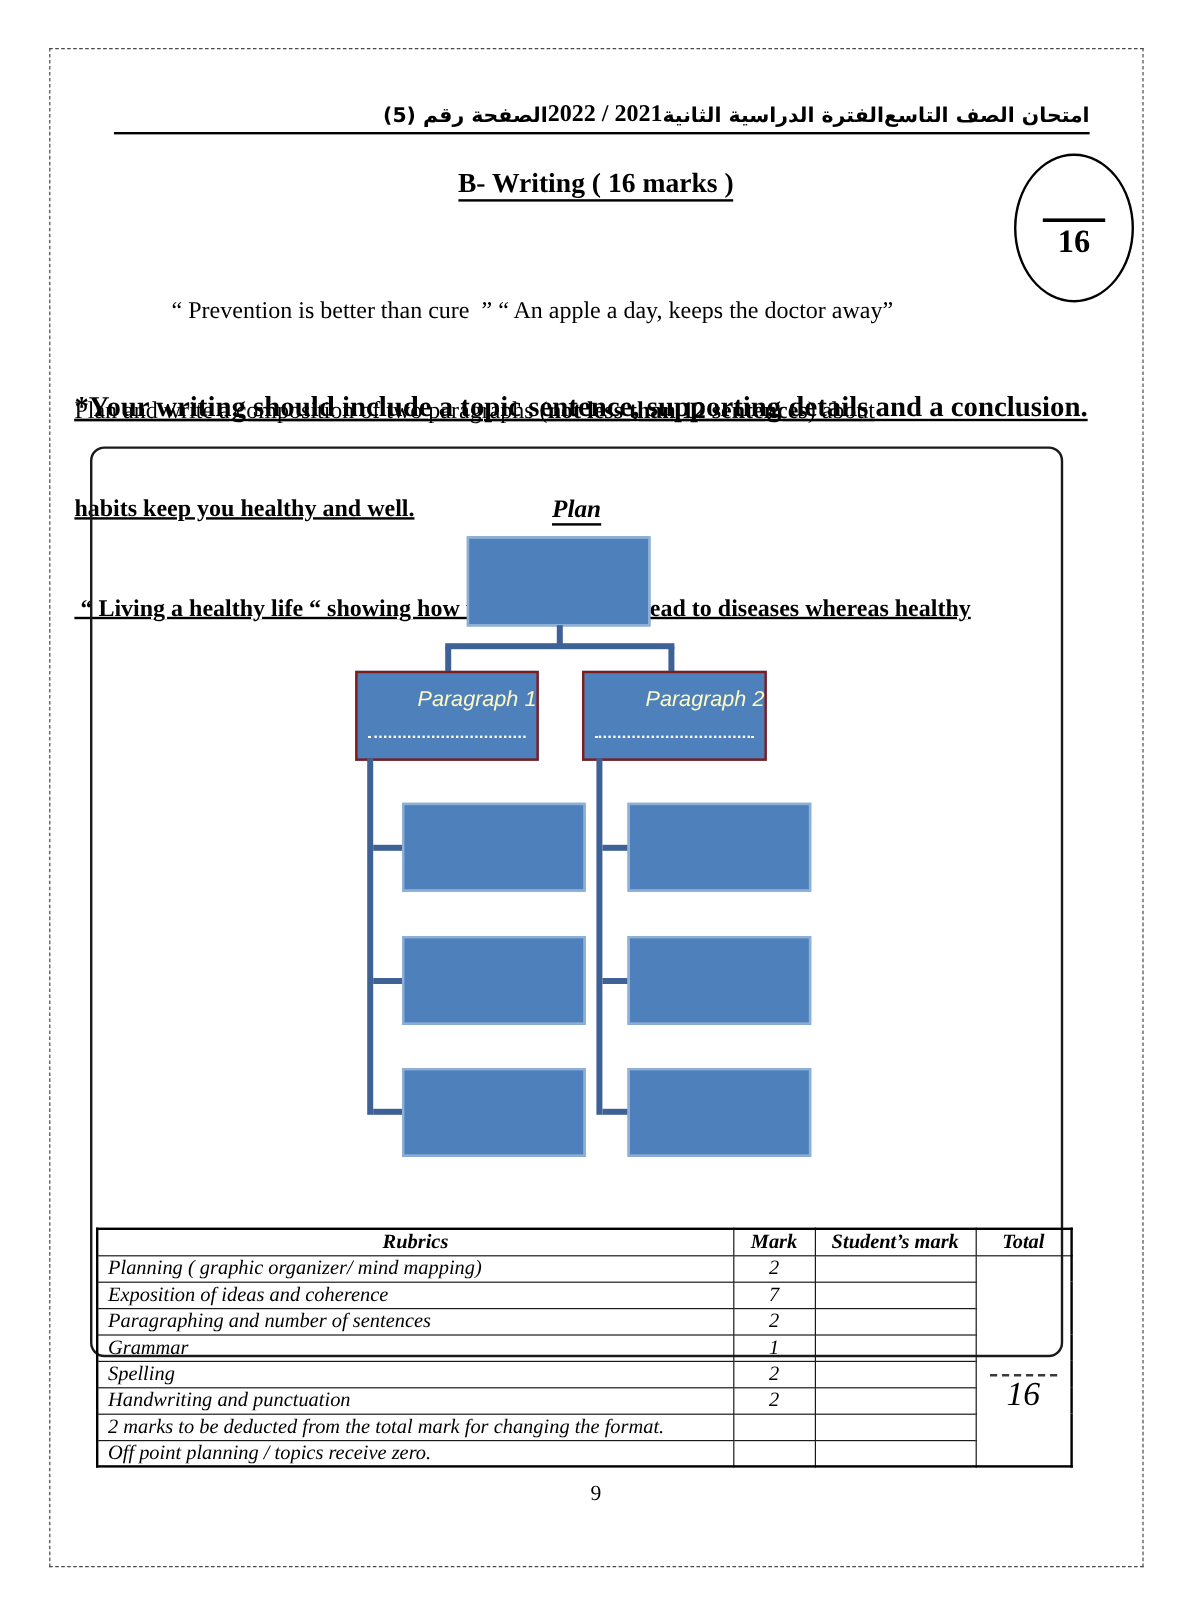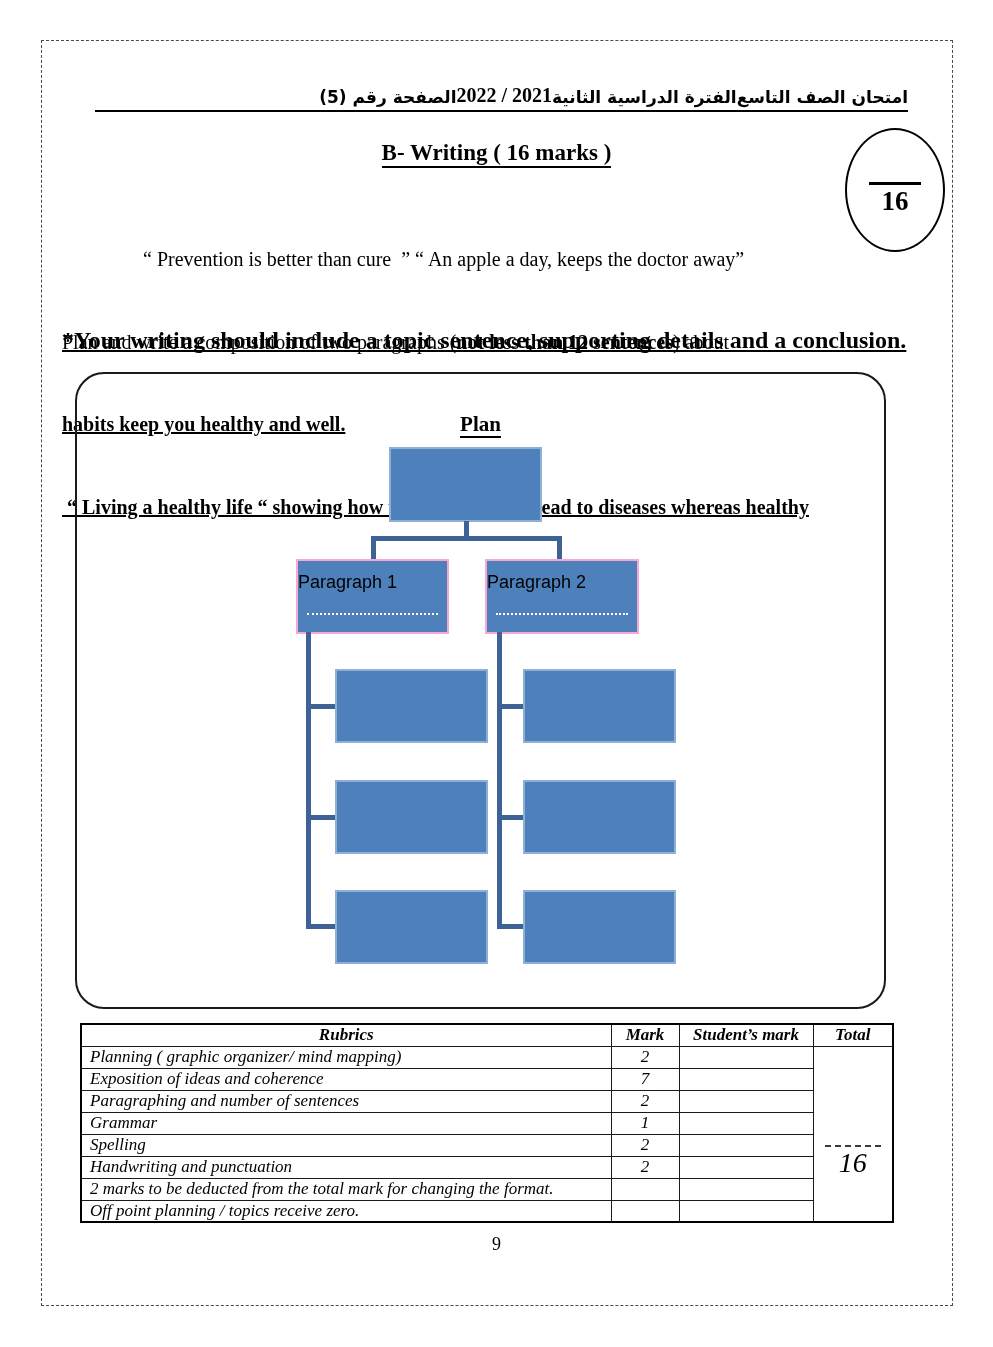--- a/index.html
+++ b/index.html
@@ -37,36 +37,36 @@
   .body-text { position:absolute; left:62px; top:191px; width:890px; font-size:20px; line-height:27.5px; white-space:pre; }
   .quotes-line { padding-left:81px; }
   .task-line { text-decoration:underline; }
   .topic-line { font-weight:bold; text-decoration:underline; }
   .note-line {
     position:absolute; left:62px; top:327px; width:890px;
     font-size:24px; font-weight:bold; text-decoration:underline; white-space:pre;
   }
   
   .plan-box {
-    position:absolute; left:75px; top:372px; width:811px; height:637px;
-    border:2px solid #1a1a1a; border-radius:29px;
+    position:absolute; left:75px; top:372px; width:811px; height:759px;
+    border:2px solid #1a1a1a; border-radius:12px;font-style:italic;
   }
   .plan-title {
     position:absolute; left:0; top:38px; width:100%; text-align:center;
     font-size:21px; font-weight:bold;
   }
   .plan-title span { border-bottom:2.5px solid #000; }
   .nbox {
     position:absolute; background:#4e81bc; border:2px solid #8fb0d6;
   }
   .conn { position:absolute; background:#3e6296; }
   .pbox {
-    position:absolute; background:#4e81bc; border:2px solid #f9a8d4;
-    color:#000000; font-family:"Liberation Sans","DejaVu Sans",sans-serif;
-    font-size:18px; text-align:left; padding-top:11px;
+    position:absolute; background:#4e81bc; border:2px solid #7f1d1d;
+    color:#fef9c3; font-family:"Liberation Sans","DejaVu Sans",sans-serif;
+    font-size:18px; text-align:right; padding-top:11px;
   }
   .pbox .dots {
     position:absolute; left:6%; width:88%; top:52px;
     border-bottom:2.5px dotted #fff;
   }
   
   .rubric-table {
     position:absolute; left:80px; top:1023px; width:812px;
     border-collapse:collapse; table-layout:fixed;
     font-size:17px;

